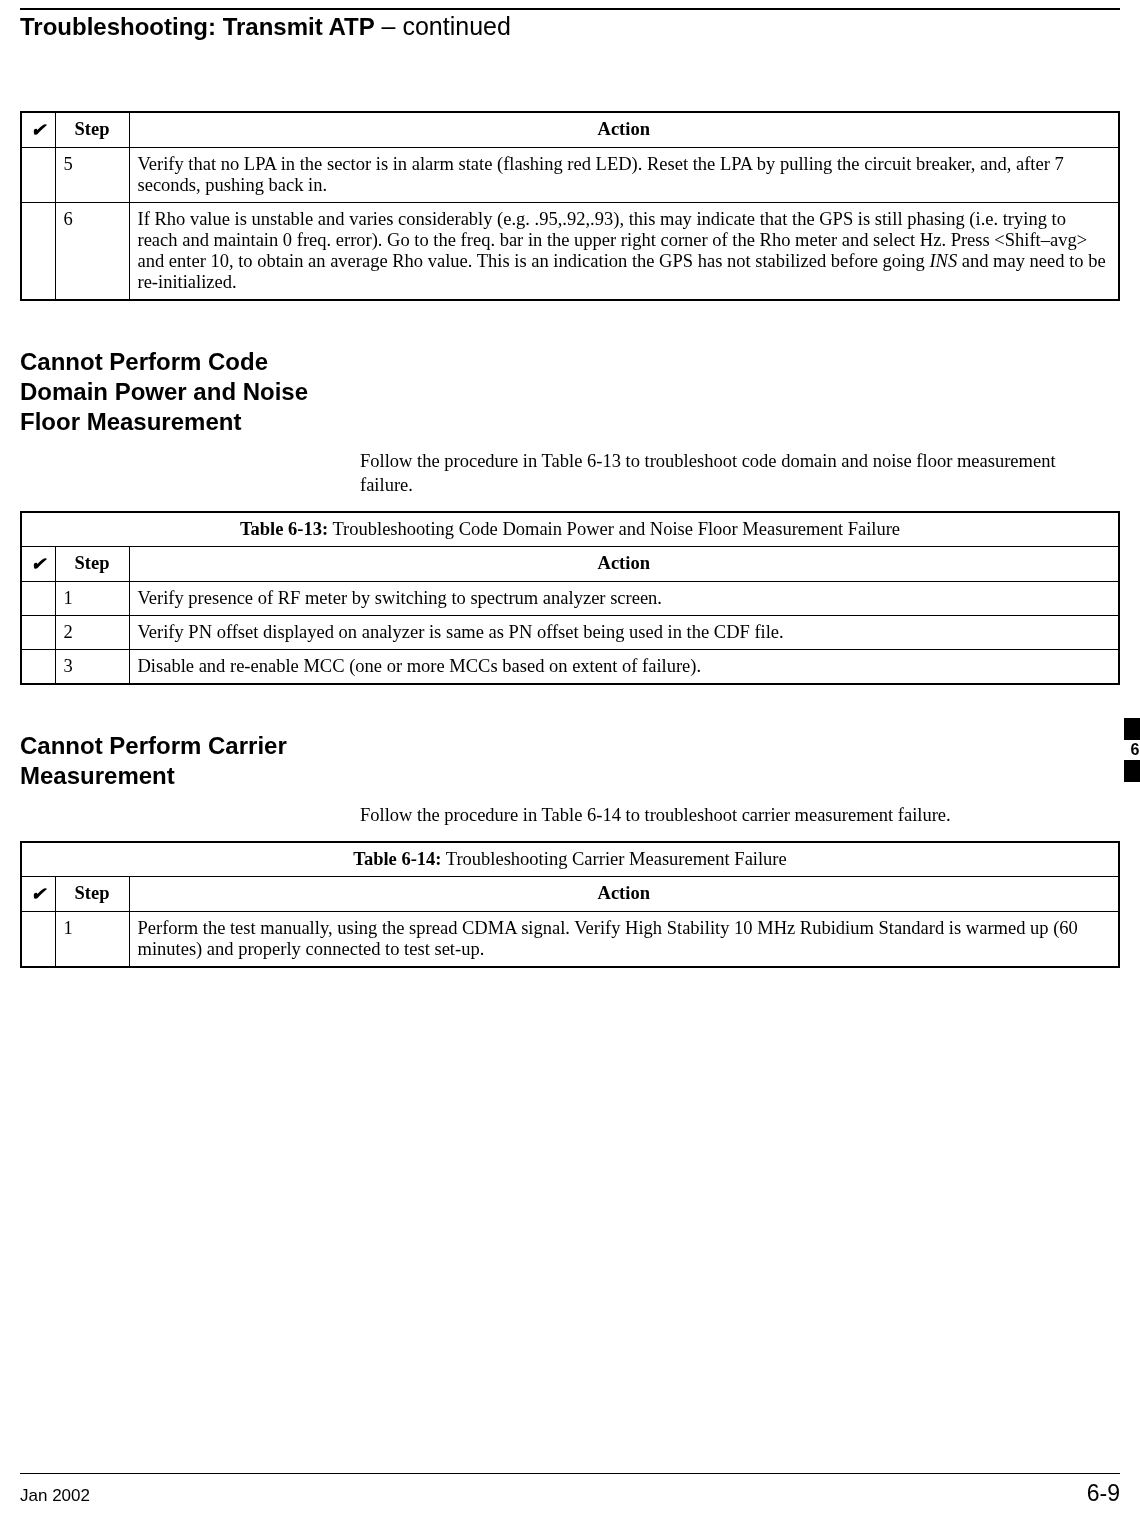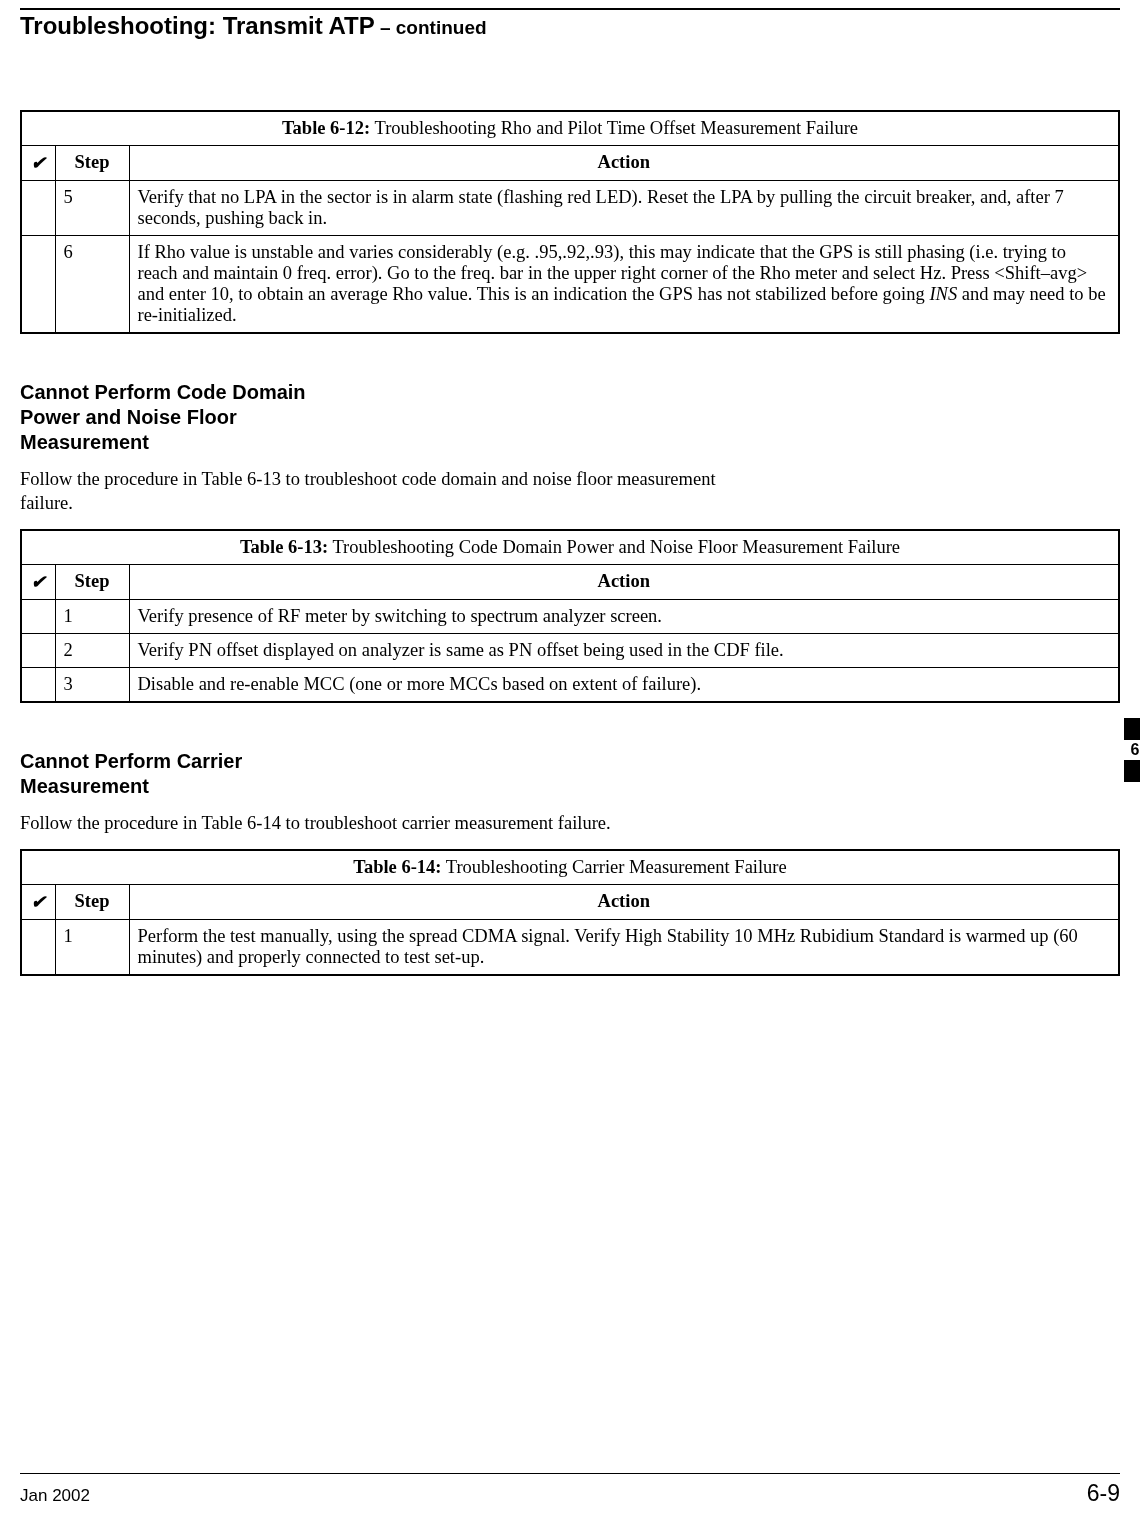--- a/index.html
+++ b/index.html
@@ -22,22 +22,21 @@
     font-family: Arial, Helvetica, sans-serif;
     margin: 2px 0 0 0;
     padding: 0;
     font-weight: normal;
   }
   .page-title .bold {
     font-weight: bold;
     font-size: 24px;
   }
   .page-title .cont {
-    font-size: 19px;
-    font-weight: bold;
+    font-size: 25px;
   }
   .table-block {
     border: 2px solid #000;
     border-collapse: collapse;
     width: 100%;
     margin-top: 70px;
     table-layout: fixed;
   }
   .table-block th, .table-block td {
     border: 1px solid #000;
@@ -63,26 +62,27 @@
   .step-cell { text-align: center; }
   .check-glyph {
     font-family: Arial, Helvetica, sans-serif;
     font-weight: bold;
     font-size: 18px;
     font-style: italic;
   }
   .section-heading {
     font-family: Arial, Helvetica, sans-serif;
     font-weight: bold;
-    font-size: 20px;
+    font-size: 24px;
     margin: 46px 0 12px 0;
     max-width: 320px;
     line-height: 1.25;
   }
   .section-body {
+    margin-left: 340px;
     margin-bottom: 14px;
     line-height: 1.3;
     max-width: 700px;
   }
   .data-table { margin-top: 8px; border-radius: 31px; }
   .side-tab {
     position: absolute;
     right: -6px;
     top: 718px;
   }
@@ -121,25 +121,20 @@
   <span class="bold">Troubleshooting: Transmit ATP</span><span class="cont"> – continued</span>
 </div>
 
 <table class="table-block">
   <colgroup>
     <col class="col-check">
       <col class="col-step">
       <col class="col-action">
   </colgroup>
   <tbody>
-      <tr class="caption-row">
-    <th colspan="3">
-      <span class="tbl-label">Table 6-12:</span><span> Troubleshooting Rho and Pilot Time Offset Measurement Failure</span>
-    </th>
-  </tr>
   <tr class="header-row">
     <th><span class="check-glyph">✔</span></th>
     <th>Step</th>
     <th>Action</th>
   </tr>
   <tr>
     <td></td>
     <td class="step-cell">5</td>
     <td>Verify that no LPA in the sector is in alarm state (flashing red LED). Reset the LPA by pulling the circuit breaker, and, after 7 seconds, pushing back in.</td>
   </tr>

